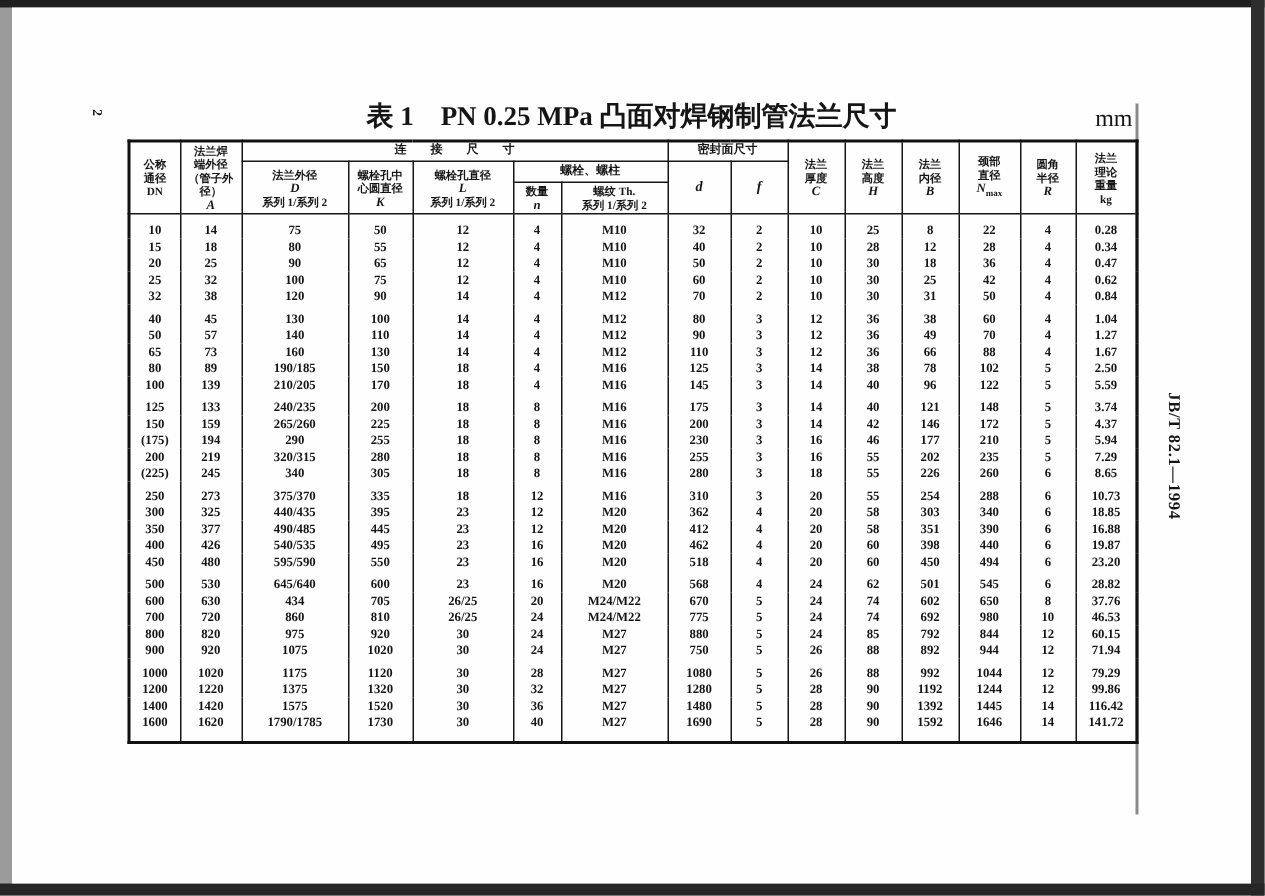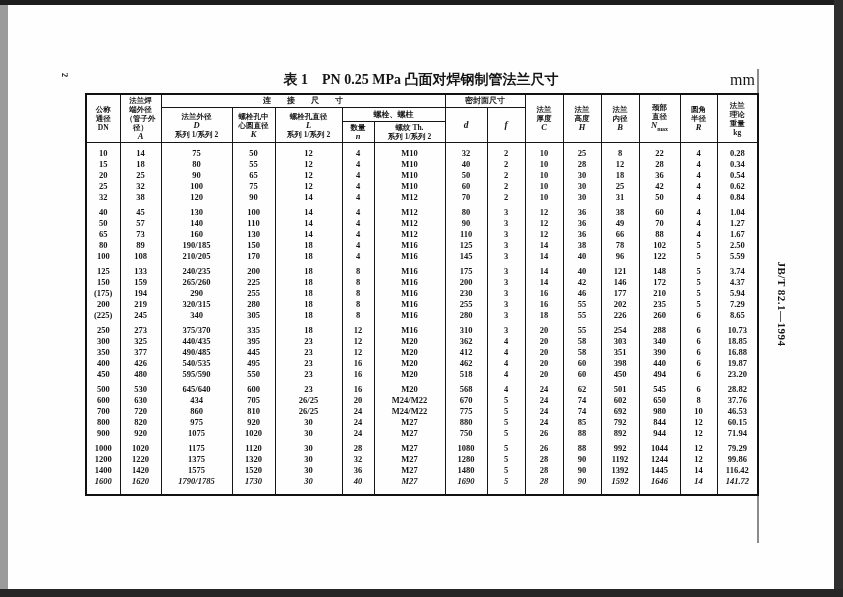--- a/index.html
+++ b/index.html
@@ -29,21 +29,21 @@
   .std-code{
     position:absolute;left:774px;top:299px;
     transform:translate(-50%,-50%) rotate(90deg);
     white-space:nowrap;font-size:11px;font-weight:bold;letter-spacing:.5px;
   }
   .title-row{
     position:absolute;left:77px;top:60px;width:672px;height:26px;
   }
   .title{
     position:absolute;left:0;right:0;bottom:2px;text-align:center;
-    font-size:14px;font-weight:bold;
+    font-size:18px;font-weight:bold;
   }
   .unit{
     position:absolute;right:2px;bottom:2px;font-size:16px;
   }
   table.flg{
     position:absolute;left:77px;top:88px;width:672px;
     border-collapse:collapse;table-layout:fixed;
     border:2px solid #111;
   }
   .flg th{
@@ -57,21 +57,21 @@
   .flg .band{font-size:8px;line-height:10px;font-family:Liberation Mono, monospace;}
   .flg .df{font-size:9.5px;font-style:italic;}
   .flg td{
     border-left:1px solid #161616;border-right:1px solid #161616;
     text-align:center;vertical-align:middle;
     font-size:8.5px;line-height:11px;height:11px;
     font-weight:bold;padding:0;
   }
   .flg tbody tr:first-child td{padding-top:5px;}
   .flg tbody tr.group-start td{padding-top:4px;}
-  .flg tbody tr:last-child td{padding-bottom:7px;font-style:italic;}
+  .flg tbody tr:last-child td{padding-bottom:7px;}
 </style>
 </head>
 <body>
 
 <div class="edge edge-top"></div>
 <div class="edge edge-right"></div>
 <div class="edge edge-bottom"></div>
 
 <div class="page">
 
@@ -223,21 +223,21 @@
           <td>12</td>
           <td>4</td>
           <td>M10</td>
           <td>50</td>
           <td>2</td>
           <td>10</td>
           <td>30</td>
           <td>18</td>
           <td>36</td>
           <td>4</td>
-          <td>0.54</td>
+          <td>0.47</td>
         </tr>
         <tr>
           <td>25</td>
           <td>32</td>
           <td>100</td>
           <td>75</td>
           <td>12</td>
           <td>4</td>
           <td>M10</td>
           <td>60</td>
@@ -329,21 +329,21 @@
           <td>3</td>
           <td>14</td>
           <td>38</td>
           <td>78</td>
           <td>102</td>
           <td>5</td>
           <td>2.50</td>
         </tr>
         <tr>
           <td>100</td>
-          <td>108</td>
+          <td>139</td>
           <td>210/205</td>
           <td>170</td>
           <td>18</td>
           <td>4</td>
           <td>M16</td>
           <td>145</td>
           <td>3</td>
           <td>14</td>
           <td>40</td>
           <td>96</td>

